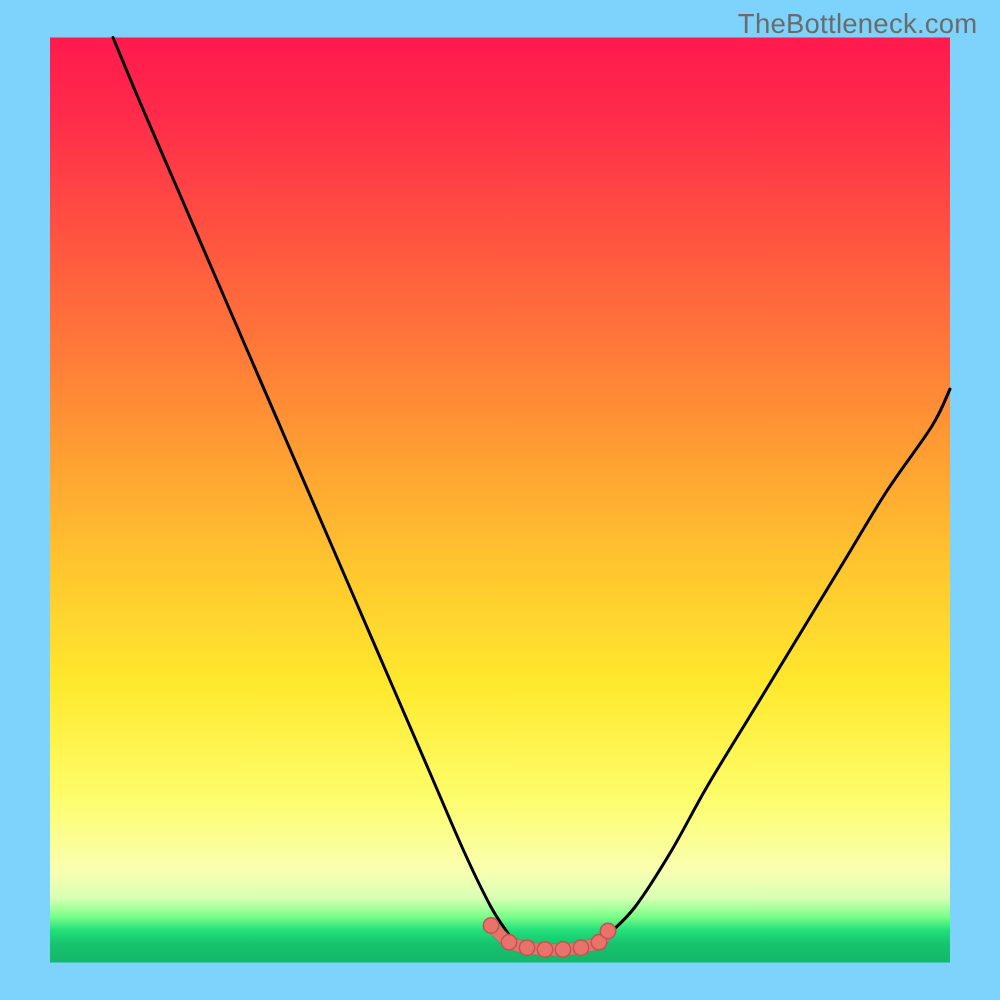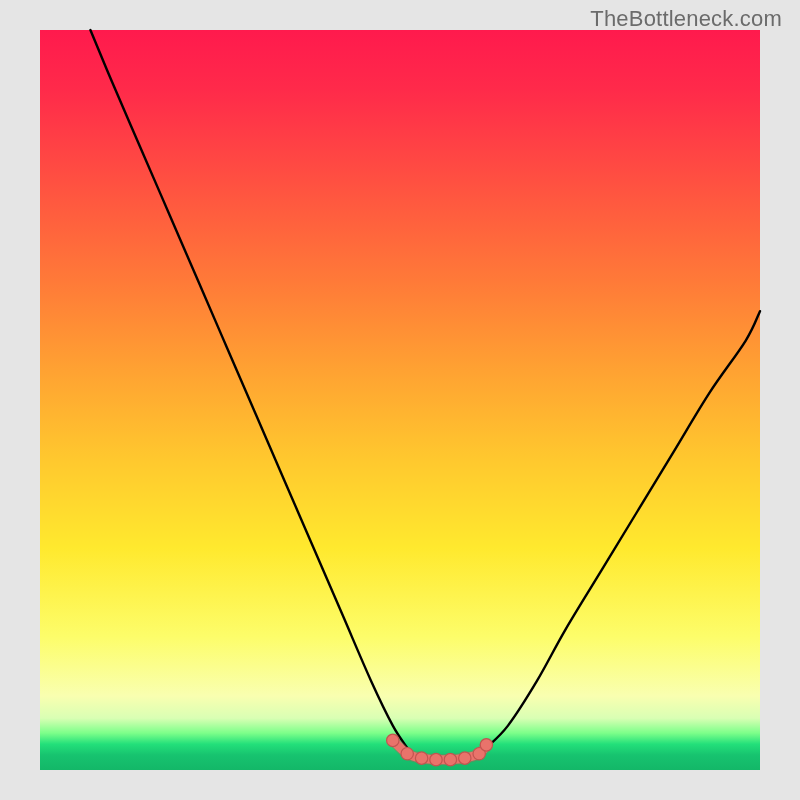--- a/index.html
+++ b/index.html
@@ -8,21 +8,21 @@
     width: 800px;
     height: 800px;
     background: #000;
     overflow: hidden;
     font-family: Arial, Helvetica, sans-serif;
   }
   .frame {
     position: relative;
     width: 800px;
     height: 800px;
-    background: #e5e5e5;
+    background: #7dd3fc;
     text-align: right;
   }
   .plot-area {
     position: absolute;
     left: 40px;
     top: 30px;
     width: 720px;
     height: 740px;
     
     background: linear-gradient(

